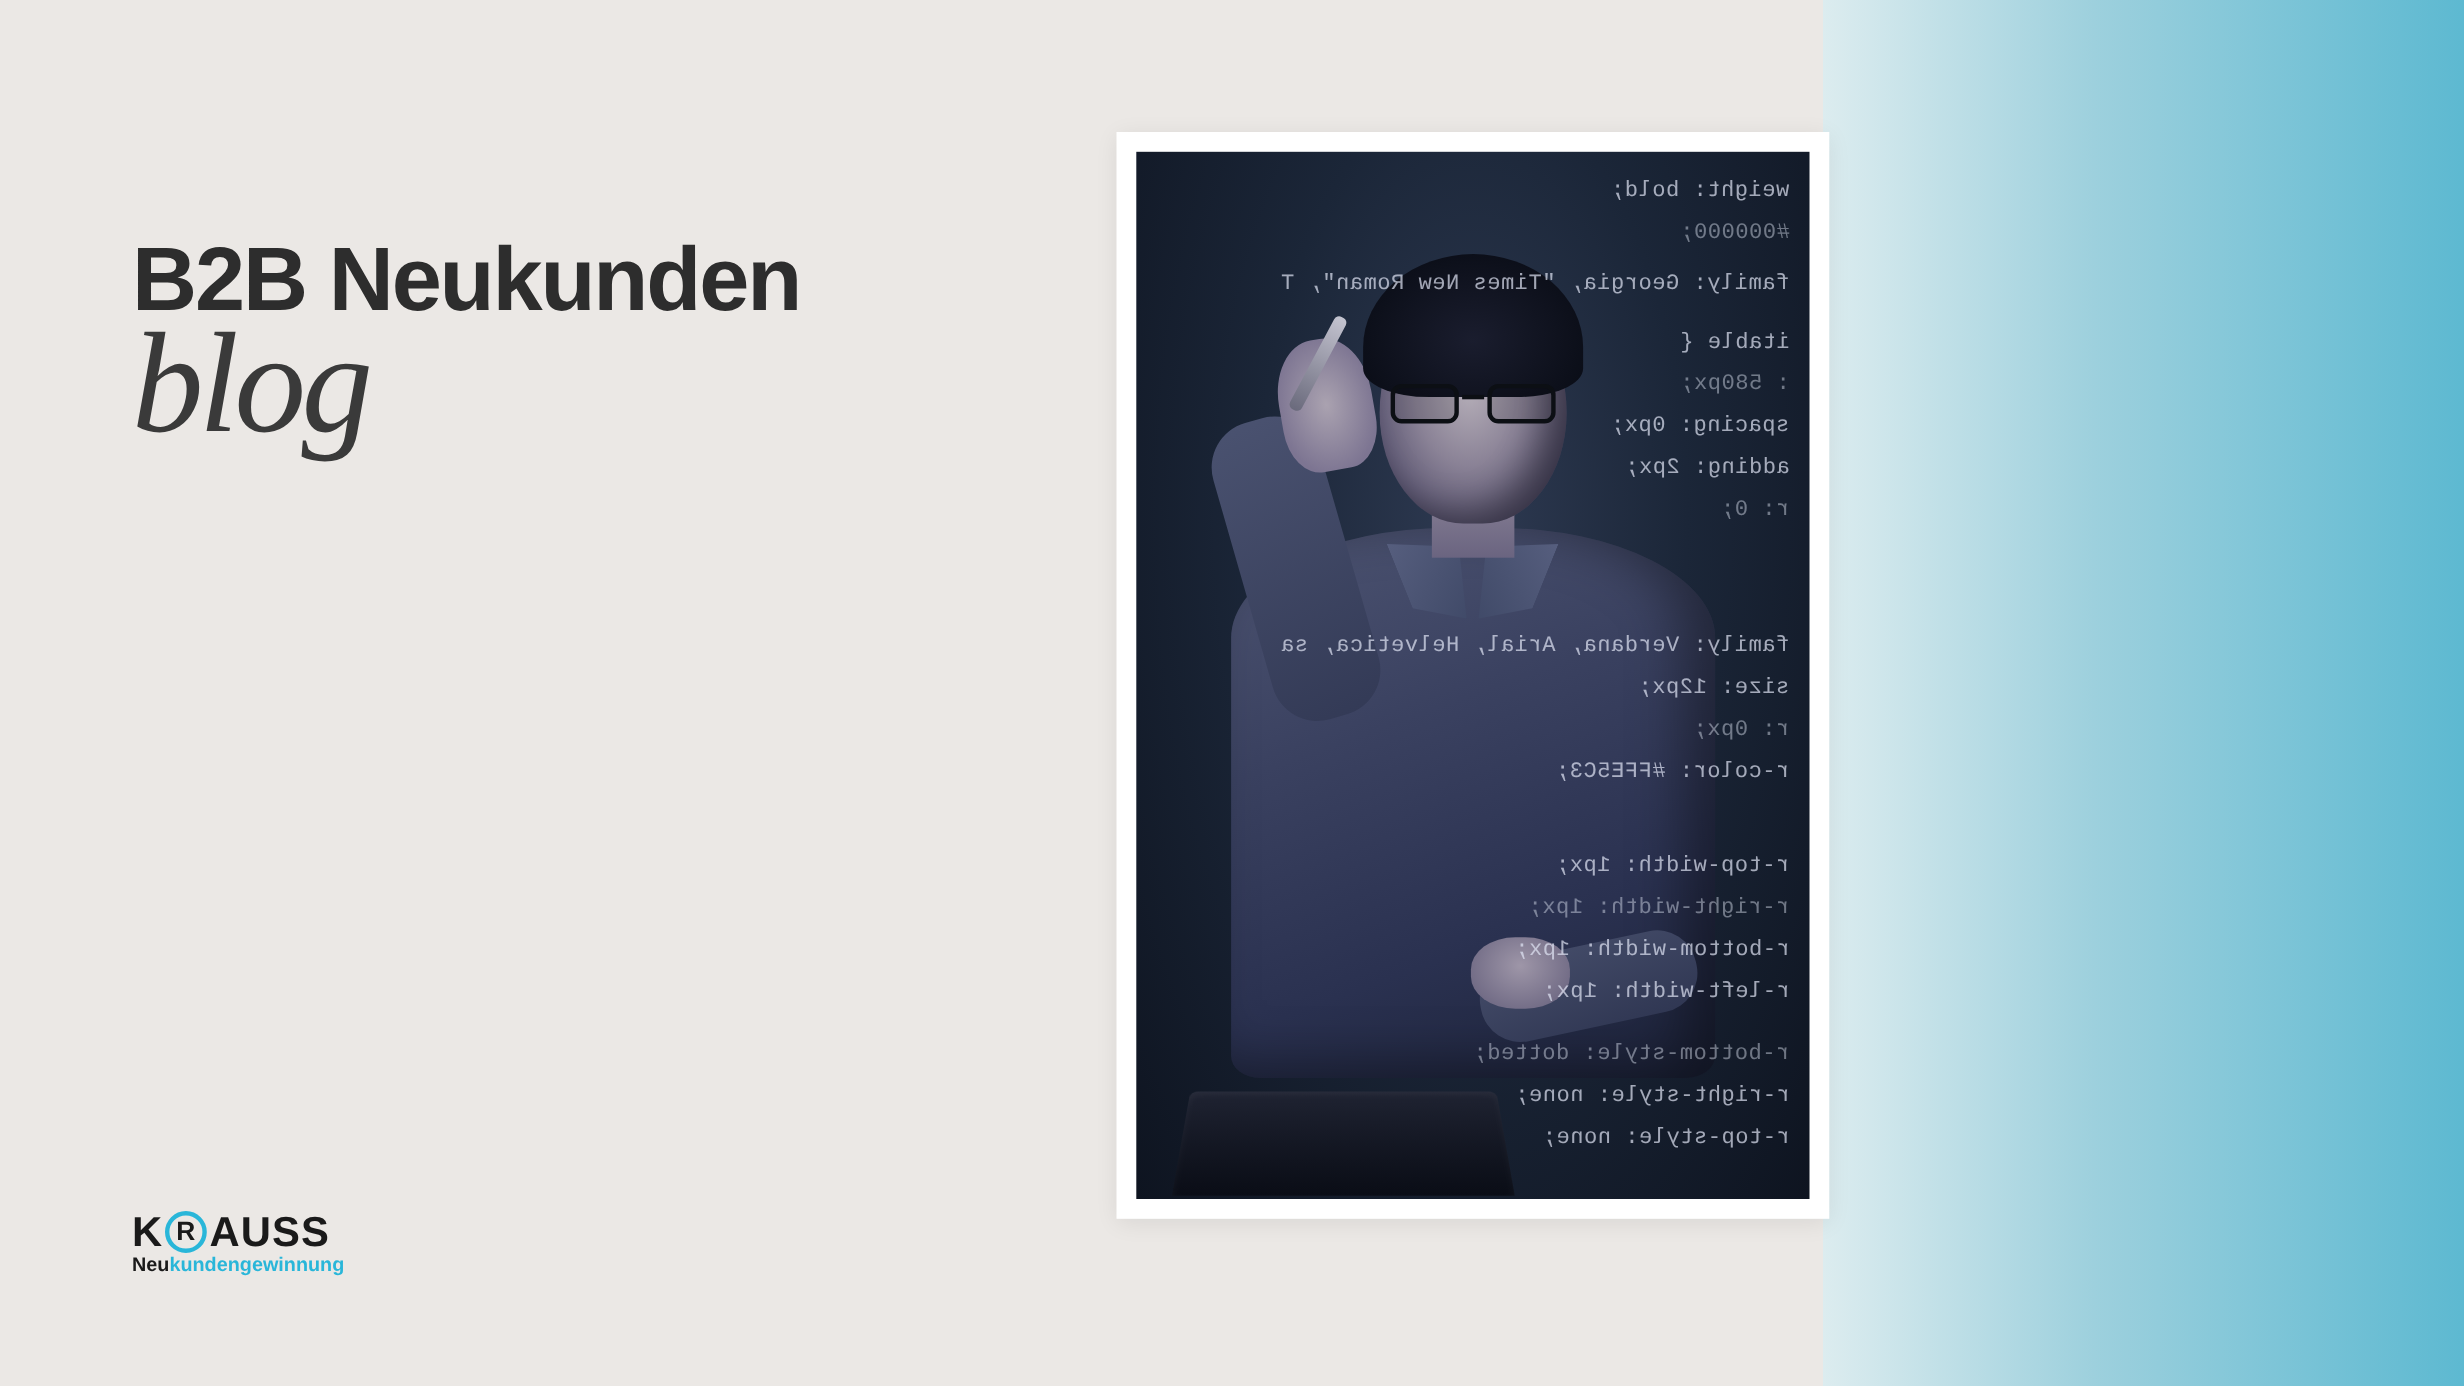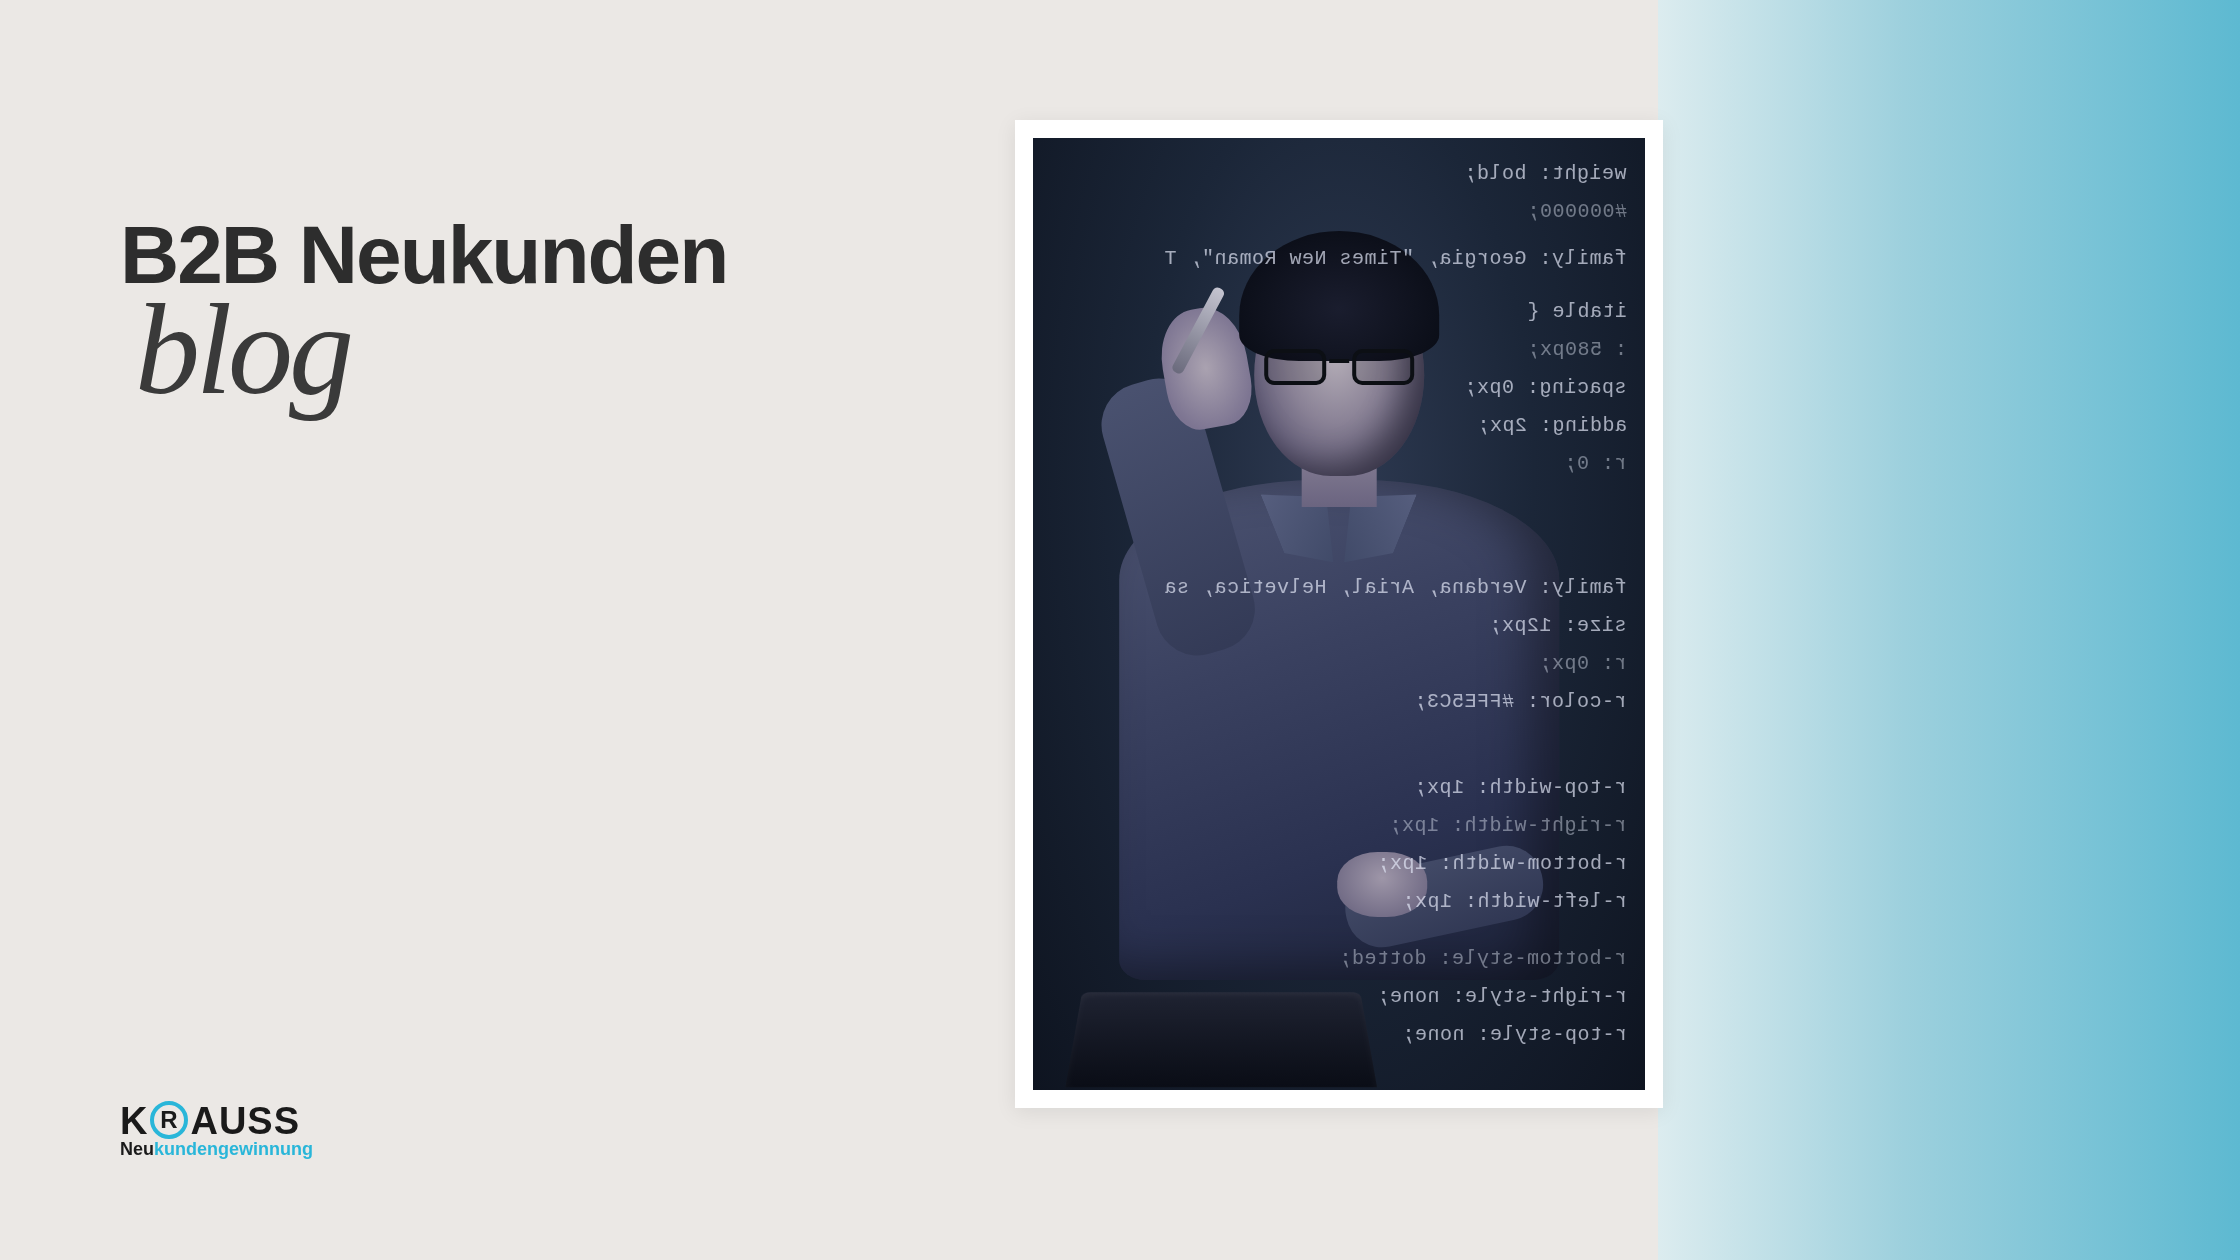--- a/index.html
+++ b/index.html
@@ -34,21 +34,20 @@
 
     .heading-script {
       font-family: "Times New Roman", Georgia, serif;
       font-style: italic;
       font-size: 130px;
       font-weight: 400;
       color: #3a3a3a;
       line-height: 0.85;
       margin-top: -6px;
       letter-spacing: -4px;
-      margin-left: 15px;
     }
 
     .subtitle {
       margin-top: 150px;
       font-size: 52px;
       font-weight: 400;
       color: #1a1a1a;
       line-height: 1.3;
       letter-spacing: -0.5px;
     }

